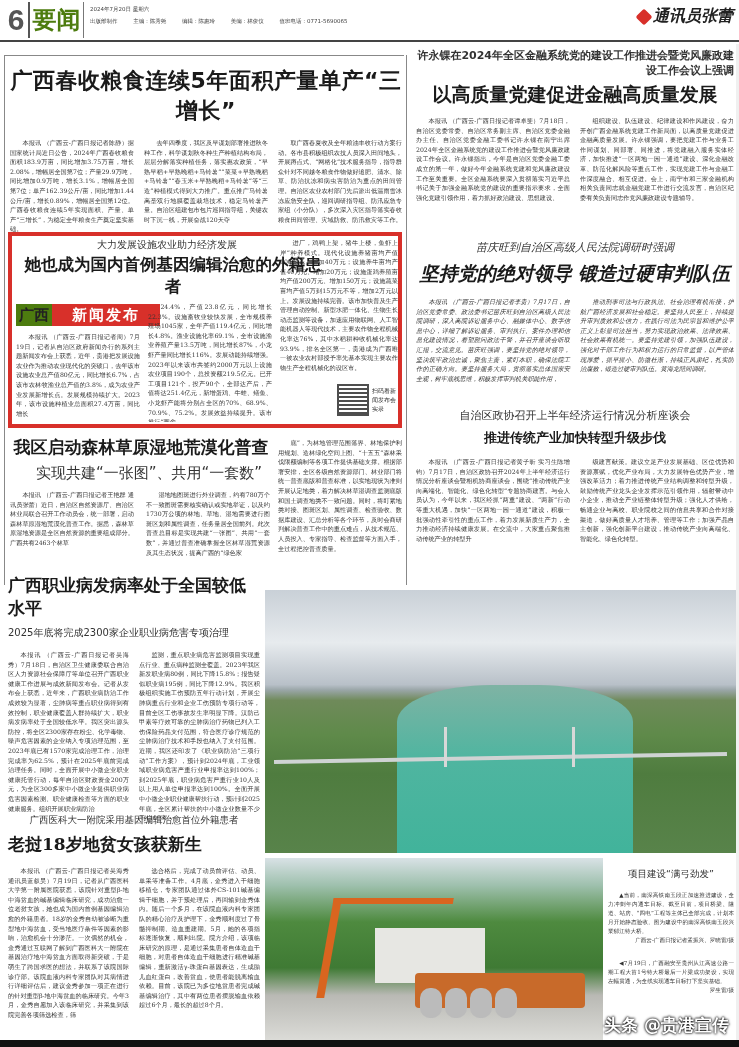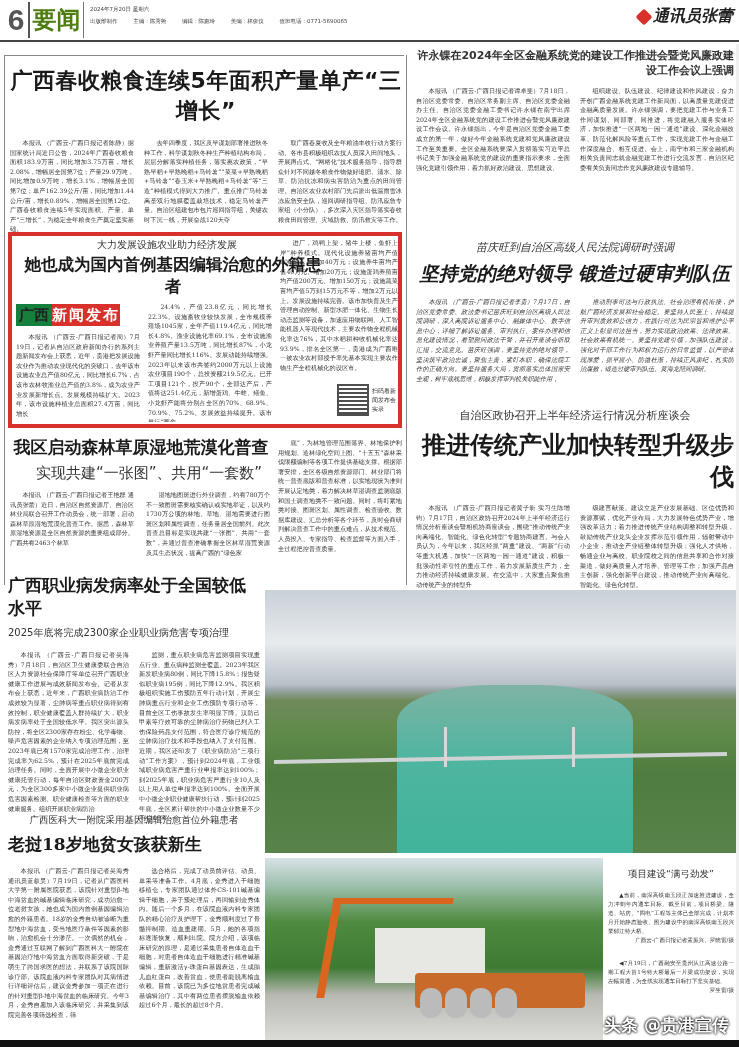--- a/index.html
+++ b/index.html
@@ -24,22 +24,22 @@
   .cols > div { flex: 1; }
 
   .hl-big { font-family: "DejaVu Sans", sans-serif; font-weight: bold; color: #1a1a1a; letter-spacing: 0.5px; }
   .hl-serif { font-family: "DejaVu Serif", serif; font-weight: bold; color: #1a1a1a; }
   .hl-sub { font-family: "DejaVu Sans", sans-serif; color: #333; }
 
   .story { position: absolute; }
 
   .red-box { position: absolute; left: 8px; top: 232px; width: 394px; height: 196px; border: 4px solid #d8302a; background: #fff; }
   .news-badge { position: absolute; display: flex; align-items: stretch; height: 22px; }
-  .news-badge .gx { font-family: "DejaVu Serif", serif; font-weight: bold; font-size: 15px; color: #222; padding: 0 3px; line-height: 22px; background: #15803d; }
-  .news-badge .xw { background: #d8302a; color: #fff; font-family: "DejaVu Sans", sans-serif; font-weight: bold; font-size: 15px; line-height: 22px; padding: 0 0; letter-spacing: 2px; }
+  .news-badge .gx { font-family: "DejaVu Serif", serif; font-weight: bold; font-size: 15px; color: #222; padding: 0 3px; line-height: 22px; background: #4d7c0f; }
+  .news-badge .xw { background: #d8302a; color: #fff; font-family: "DejaVu Sans", sans-serif; font-weight: bold; font-size: 15px; line-height: 22px; padding: 0 20px; letter-spacing: 2px; }
 
   .qr { width: 32px; height: 32px; background:
     repeating-linear-gradient(0deg, #222 0 2px, #fff 2px 4px),
     repeating-linear-gradient(90deg, #222 0 2px, transparent 2px 5px); opacity: 0.8; border: 2px solid #222; }
 
   .photo { position: absolute; overflow: hidden; }
   .bridge-photo { left: 265px; top: 590px; width: 472px; height: 263px;
     background: linear-gradient(180deg, #c9d0d7 0%, #e7ebee 20%, #b8c0c8 36%, #9aa6a8 38%, #6f8a5a 42%, #5f8a4a 55%, #4f7c3f 70%, #58834a 100%); }
   .river { position: absolute; left: 28%; top: 36%; width: 50%; height: 70%; background: linear-gradient(180deg, #7fb3a4 0%, #4fb5a0 40%, #3fb39a 100%); border-radius: 40% 40% 0 0 / 20% 20% 0 0; }
   .bridge-deck { position: absolute; left: 2%; top: 63%; width: 96%; height: 4px; background: #cfd3d3; transform: rotate(-1deg); }
@@ -91,20 +91,21 @@
         <p>去年四季度，我区及早谋划部署推进秋冬种工作，科学谋划秋冬种生产种植结构布局，层层分解落实种植任务，落实惠农政策，“早熟早稻+早熟晚稻+马铃薯”“菜菜+早熟晚稻+马铃薯”“春玉米+早熟晚稻+马铃薯”等“三造”种植模式得到大力推广。重点推广马铃薯高垄双行地膜覆盖栽培技术，稳定马铃薯产量。自治区组建包市包片巡回指导组，关键农时下沉一线，开展奋战120天夺</p>
       </div>
     <div>
         <p>取广西春夏收及全年粮油丰收行动方案行动。各市县积极组织农技人员深入田间地头，开展蹲点式、“网格化”技术服务指导，指导群众针对不同越冬粮食作物做好追肥、清水、除草、防治抗冻和病虫害防治为重点的田间管理。自治区农业农村部门先后派出低温雨雪冰冻应急安全队，巡回调研指导组、防汛应急专家组（小分队），多次深入灾区指导落实春收粮食田间管理、灾域防救、防汛救灾等工作。</p>
       </div>
   </div>
 </article>
 
 <article class="story" style="left:416px;top:48px;width:318px;height:180px;">
   <div class="hl-sub" style="font-size:11px;font-weight:bold;text-align:right;line-height:15px;color:#333;">许永锞在2024年全区金融系统党的建设工作推进会暨党风廉政建设工作会议上强调</div>
+  <h1 class="hl-serif" style="font-size:19px;text-align:center;margin-top:4px;">以高质量党建促进金融高质量发展</h1>
   <div class="cols col-text" style="margin-top:8px;height:88px;overflow:hidden;">
     <div>
         <p>本报讯 （广西云-广西日报记者谭卓斐）7月18日，自治区党委常委、自治区常务副主席、自治区党委金融办主任、自治区党委金融工委书记许永锞在南宁出席2024年全区金融系统党的建设工作推进会暨党风廉政建设工作会议。许永锞指出，今年是自治区党委金融工委成立的第一年，做好今年金融系统党建和党风廉政建设工作至关重要。全区金融系统要深入贯彻落实习近平总书记关于加强金融系统党的建设的重要指示要求，全面强化党建引领作用，着力抓好政治建设、思想建设、</p>
       </div>
     <div>
         <p>组织建设、队伍建设、纪律建设和作风建设，奋力开创广西金融系统党建工作新局面，以高质量党建促进金融高质量发展。许永锞强调，要把党建工作与业务工作同谋划、同部署、同推进，将党建融入服务实体经济，加快推进“一区两地一园一通道”建设、深化金融改革、防范化解风险等重点工作，实现党建工作与金融工作深度融合、相互促进。会上，南宁市和三家金融机构相关负责同志就金融党建工作进行交流发言，自治区纪委有关负责同志作党风廉政建设专题辅导。</p>
       </div>
   </div>
 </article>
 
@@ -136,21 +137,21 @@
         <p>本报讯 （广西云-广西日报记者李贵）7月17日，自治区党委常委、政法委书记苗庆旺到自治区高级人民法院调研，深入高院诉讼服务中心、融媒体中心、数字信息中心，详细了解诉讼服务、审判执行、案件办理和信息化建设情况，看望慰问政法干警，并召开座谈会听取汇报，交流意见。苗庆旺强调，要坚持党的绝对领导，坚决筑牢政治忠诚，聚焦主责，紧盯本职，确保法院工作的正确方向。要坚持服务大局，贯彻落实总体国家安全观，树牢底线思维，积极发挥审判机关职能作用，</p>
       </div>
     <div>
         <p>推动刑事司法与行政执法、社会治理有机衔接，护航广西经济发展和社会稳定。要坚持人民至上，持续提升审判质效和公信力，在践行司法为民宗旨和维护公平正义上彰显司法担当，努力实现政治效果、法律效果、社会效果有机统一。要坚持党建引领，加强队伍建设，强化对干部工作行为和权力运行的日常监督，以严管体现厚爱，抓早抓小、防微杜渐，持续正风肃纪，扎实防治腐败，锻造过硬审判队伍。黄海龙陪同调研。</p>
       </div>
   </div>
 </article>
 
 <article class="story" style="left:416px;top:408px;width:318px;height:150px;">
   <div class="hl-sub" style="font-size:11px;text-align:center;">自治区政协召开上半年经济运行情况分析座谈会</div>
-  <h1 class="hl-serif" style="font-size:24px;text-align:right;margin-top:6px;">推进传统产业加快转型升级步伐</h1>
+  <h1 class="hl-serif" style="font-size:13px;text-align:center;margin-top:6px;">推进传统产业加快转型升级步伐</h1>
   <div class="cols col-text" style="margin-top:10px;height:90px;overflow:hidden;">
     <div>
         <p>本报讯 （广西云-广西日报记者黄子昕 实习生陈增钧）7月17日，自治区政协召开2024年上半年经济运行情况分析座谈会暨相机协商座谈会，围绕“推动传统产业向高端化、智能化、绿色化转型”专题协商建言。与会人员认为，今年以来，我区经抓“两重”建设、“两新”行动等重大机遇，加快“一区两地一园一通道”建设，积极一批强动性牵引性的重点工作，着力发展新质生产力，全力推动经济持续健康发展。在交流中，大家重点聚焦推动传统产业的转型升</p>
       </div>
     <div>
         <p>级建言献策。建议立足产业发展基础、区位优势和资源禀赋，优化产业布局，大力发展特色优势产业，增强改革活力；着力推进传统产业结构调整和转型升级，鼓励传统产业龙头企业发挥示范引领作用，辐射带动中小企业，推动全产业链整体转型升级；强化人才供给，畅通企业与高校、职业院校之间的信息共享和合作对接渠道，做好高质量人才培养、管理等工作；加强产品自主创新，强化创新平台建设，推动传统产业向高端化、智能化、绿色化转型。</p>
       </div>
   </div>
 </article>
 

